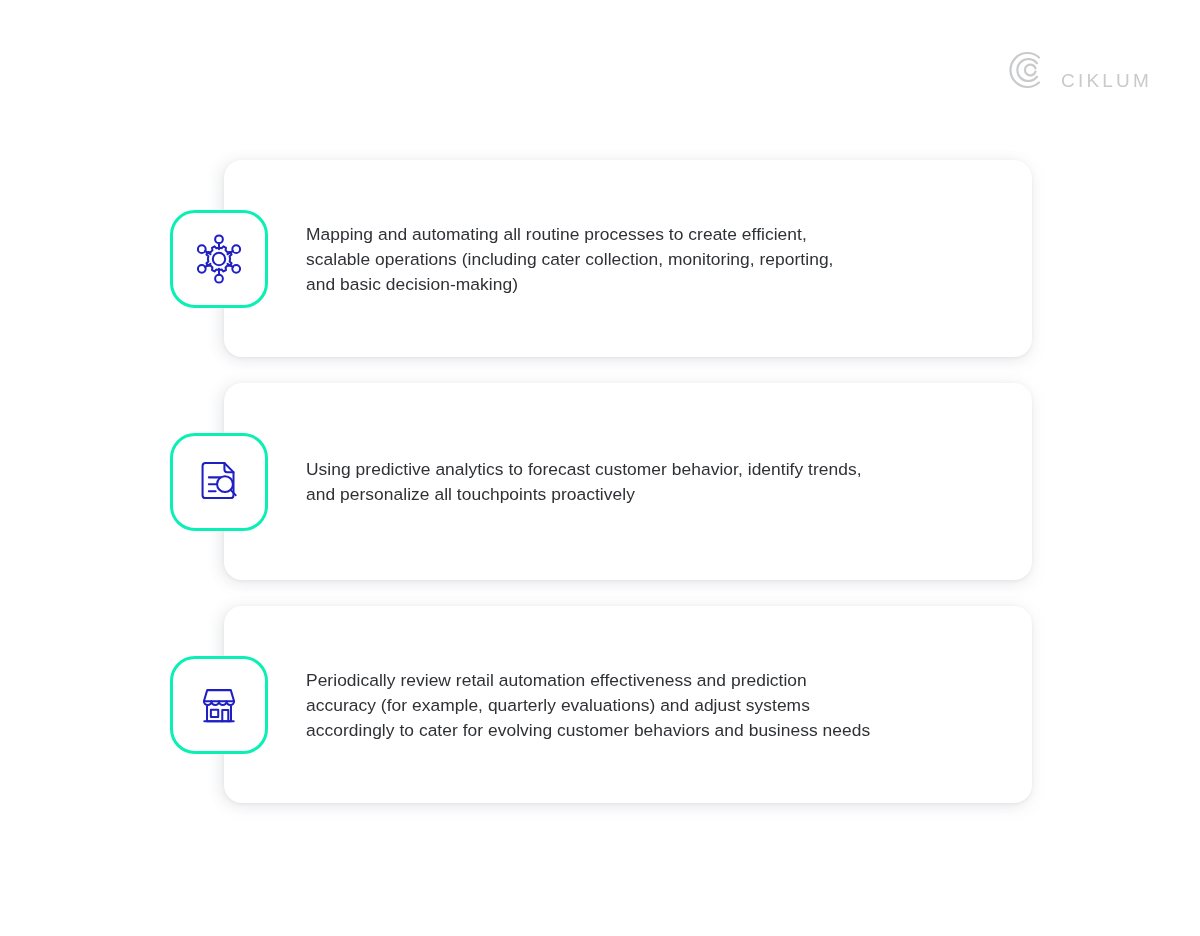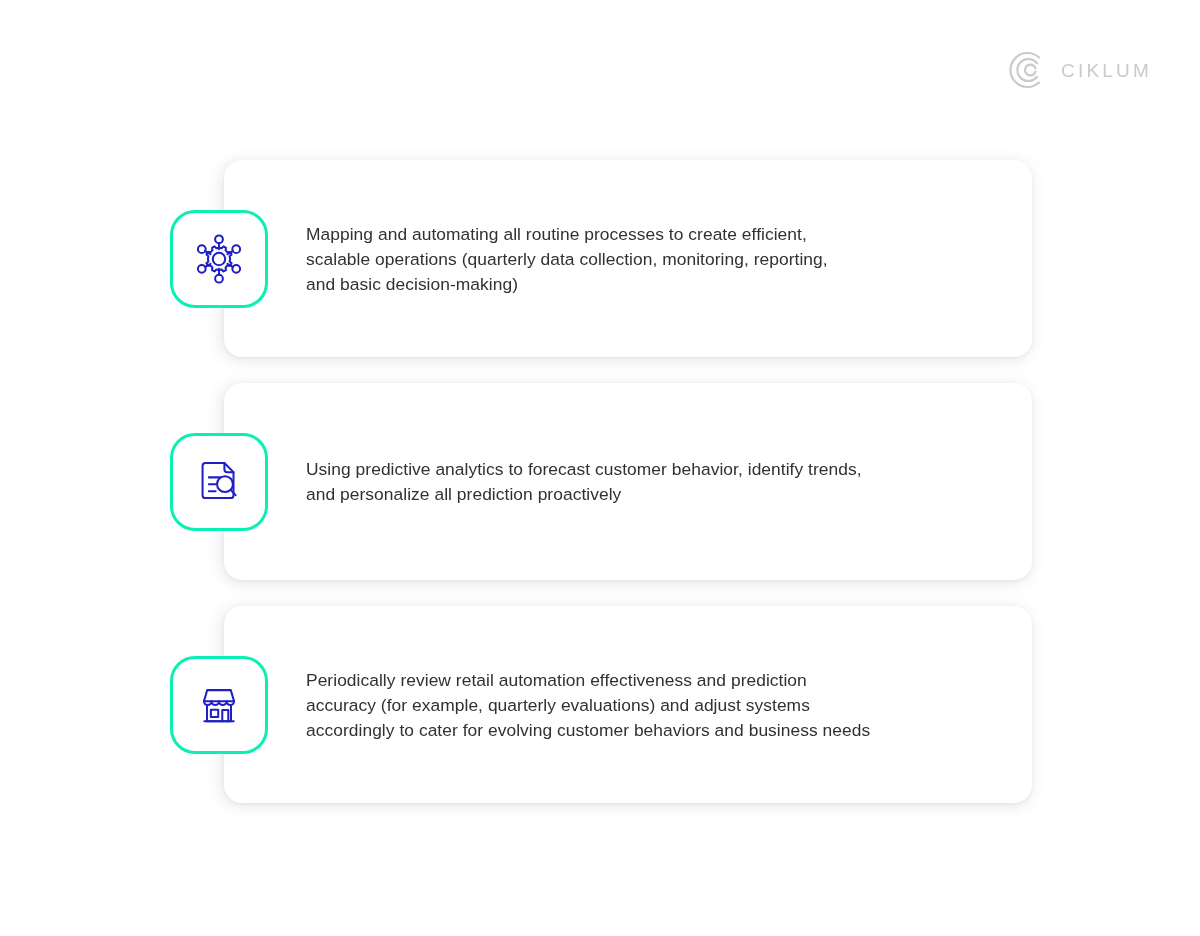--- a/index.html
+++ b/index.html
@@ -14,21 +14,21 @@
     overflow: hidden;
     position: relative;
   }
 
   
   .brand {
     position: absolute;
     top: 50px;
     right: 48px;
     display: flex;
-    align-items: center;
+    align-items: flex-end;
     gap: 14px;
   }
   .brand-mark {
     width: 40px;
     height: 40px;
     display: block;
   }
   .brand-name {
     font-size: 19px;
     letter-spacing: 3.2px;
@@ -132,21 +132,21 @@
           <circle cx="47.8" cy="40.2" r="4"></circle>
           <circle cx="12.2" cy="40.2" r="4"></circle>
           <circle cx="47.8" cy="19.8" r="4"></circle>
 
           <path d="M30 18.4l2.7.5 1.9-2 2.6 1.5-.4 2.7 2 2 2.7-.4 1.5 2.6-2 1.9.5 2.7-.5 2.7 2 1.9-1.5 2.6-2.7-.4-2 2 .4 2.7-2.6 1.5-1.9-2-2.7.5-2.7-.5-1.9 2-2.6-1.5.4-2.7-2-2-2.7.4-1.5-2.6 2-1.9-.5-2.7.5-2.7-2-1.9 1.5-2.6 2.7.4 2-2-.4-2.7 2.6-1.5 1.9 2 2.7-.5z"></path>
           <circle cx="30" cy="30" r="6.4"></circle>
         </g>
       </svg>
     </div>
     <div class="card-text">Mapping and automating all routine processes to create efficient,
-scalable operations (quarterly data collection, monitoring, reporting,
+scalable operations (including cater collection, monitoring, reporting,
 and basic decision-making)</div>
   </div>
 
   <div class="row">
     <div class="card"></div>
     <div class="icon-badge">
       <svg viewBox="0 0 60 60" width="58" height="58" fill="none" aria-hidden="true">
         <g stroke="#1f1fc3" stroke-width="2.1" stroke-linecap="round" stroke-linejoin="round">
 
           <path d="M13 13.4a3 3 0 0 1 3-3h19.6L45 19.8v23.8a3 3 0 0 1-3 3H16a3 3 0 0 1-3-3z"></path>
@@ -155,21 +155,21 @@
           <line x1="19.5" y1="25.2" x2="31.5" y2="25.2"></line>
           <line x1="19.5" y1="32.4" x2="28" y2="32.4"></line>
           <line x1="19.5" y1="39.6" x2="26.5" y2="39.6"></line>
 
           <circle cx="36.2" cy="32.2" r="8.2" fill="#ffffff"></circle>
           <line x1="42.3" y1="38.4" x2="47.2" y2="43.6"></line>
         </g>
       </svg>
     </div>
     <div class="card-text">Using predictive analytics to forecast customer behavior, identify trends,
-and personalize all prediction proactively</div>
+and personalize all touchpoints proactively</div>
   </div>
 
   <div class="row">
     <div class="card"></div>
     <div class="icon-badge">
       <svg viewBox="0 0 60 60" width="58" height="58" fill="none" aria-hidden="true">
         <g stroke="#1f1fc3" stroke-width="2.1" stroke-linecap="round" stroke-linejoin="round">
 
           <path d="M14.4 26.2l3.4-11.6h24.4l3.4 11.6z"></path>
           <path d="M14.4 26.2a3.9 3.9 0 0 0 7.8 0 3.9 3.9 0 0 0 7.8 0 3.9 3.9 0 0 0 7.8 0 3.9 3.9 0 0 0 7.8 0"></path>

